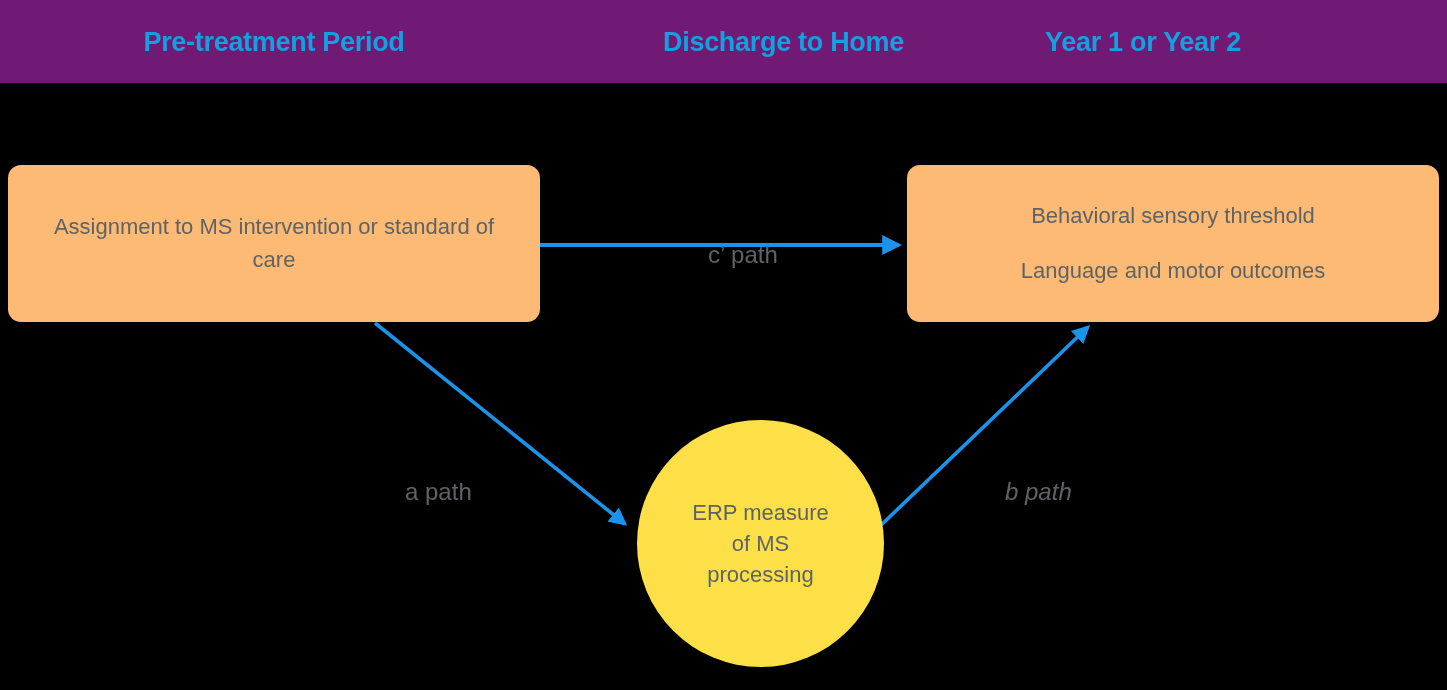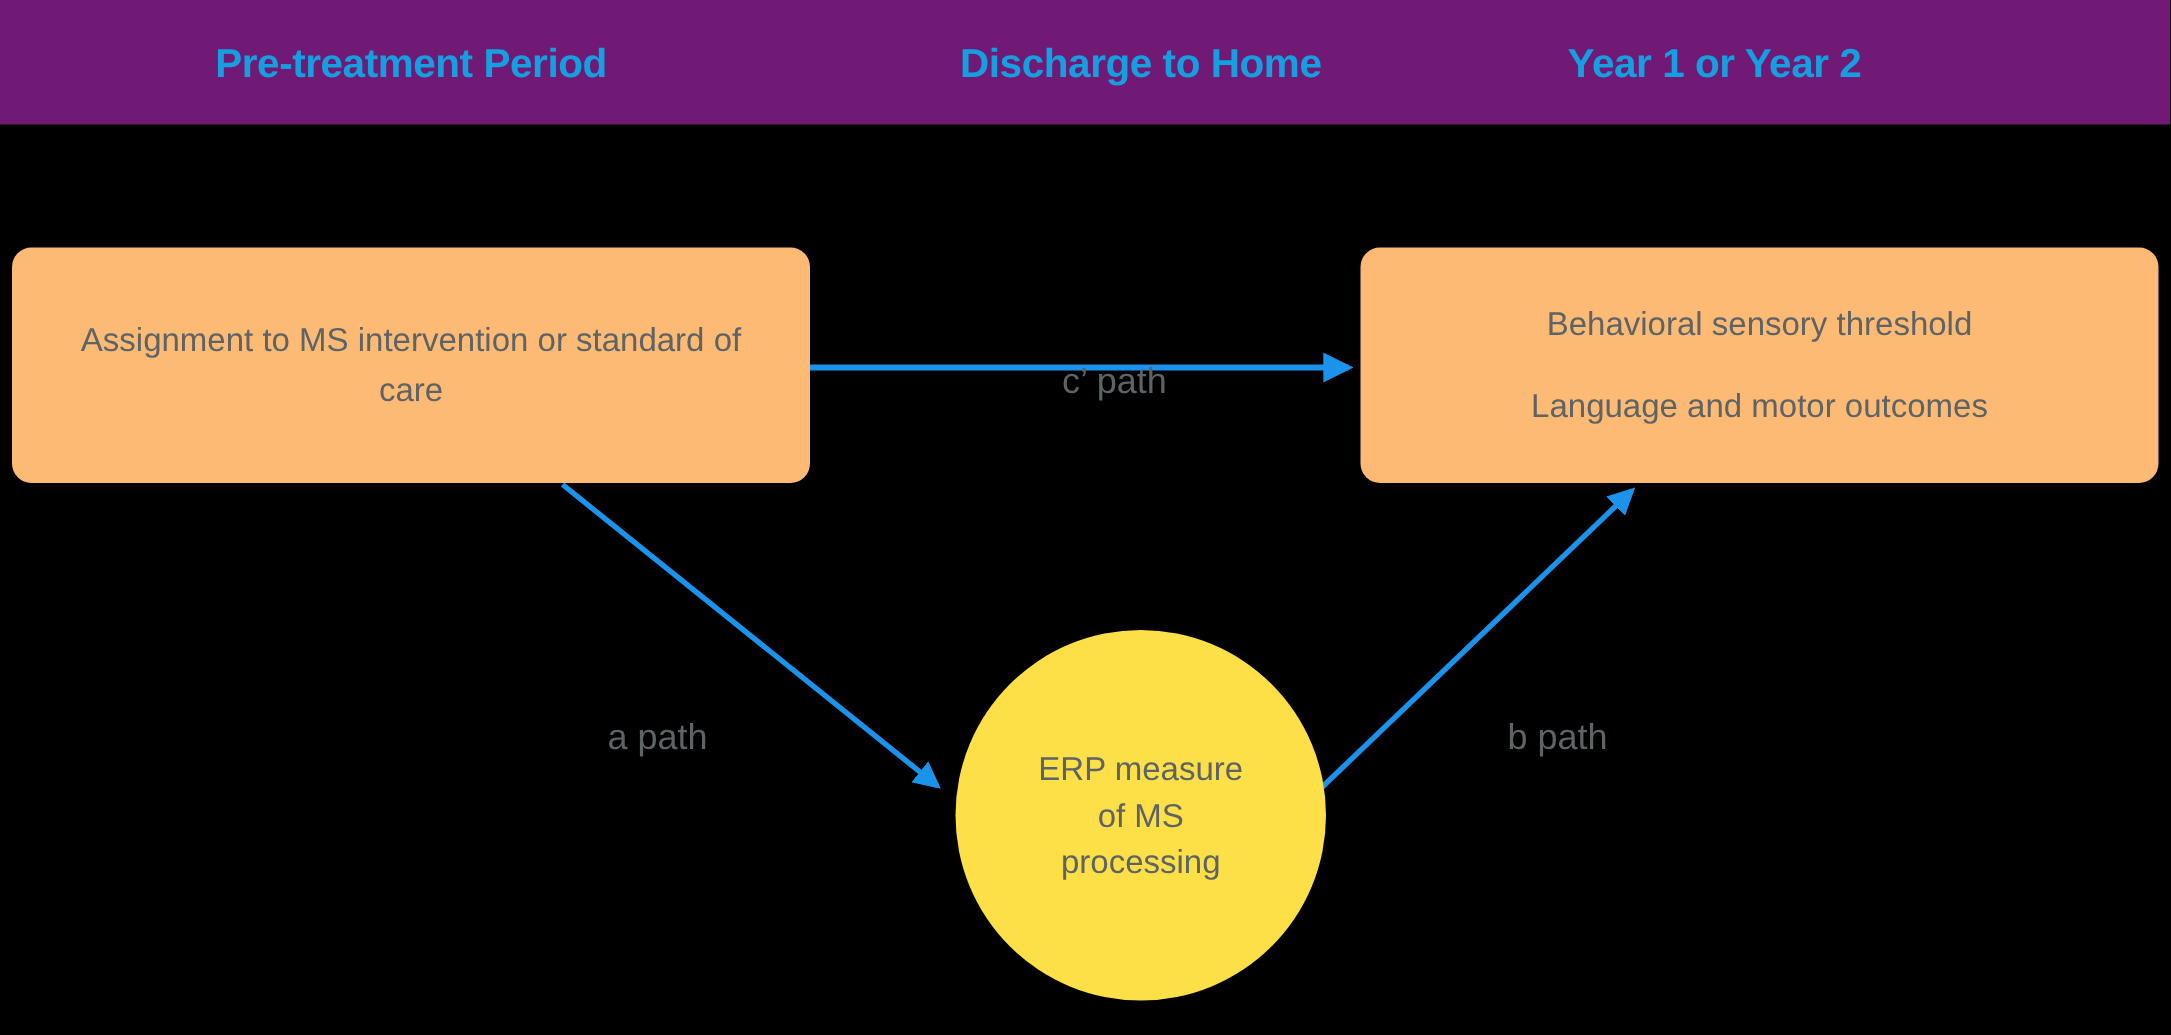--- a/index.html
+++ b/index.html
@@ -30,21 +30,21 @@
     top: 27px;
     font-family: "Liberation Sans", sans-serif;
     font-size: 27px;
     font-weight: bold;
     color: #14a0e0;
     letter-spacing: -0.3px;
     white-space: nowrap;
     text-align: center;
   }
   .hdr-1 { left: 0;    width: 548px; }
-  .hdr-2 { left: 548px; width: 425px; }
+  .hdr-2 { left: 571px; width: 425px; }
   .hdr-3 { left: 943px; width: 400px; }
 
   
   .node-box {
     position: absolute;
     background: #fdba74;
     border-radius: 13px;
     display: flex;
     flex-direction: column;
     align-items: center;
@@ -103,21 +103,21 @@
   
   .path-label {
     position: absolute;
     color: #5e6365;
     font-size: 24px;
     white-space: nowrap;
     margin-top: 44px;
   }
   #label-c { left: 708px; top: 197px; }
   #label-a { left: 405px; top: 434px; }
-  #label-b { left: 1005px; top: 434px; }
+  #label-b { left: 1005px; top: 434px; font-style: italic; }
 </style>
 </head>
 <body>
 
 <div id="canvas">
 
   <div class="header-band">
     <div class="header-label hdr-1">Pre-treatment Period</div>
     <div class="header-label hdr-2">Discharge to Home</div>
     <div class="header-label hdr-3">Year 1 or Year 2</div>

